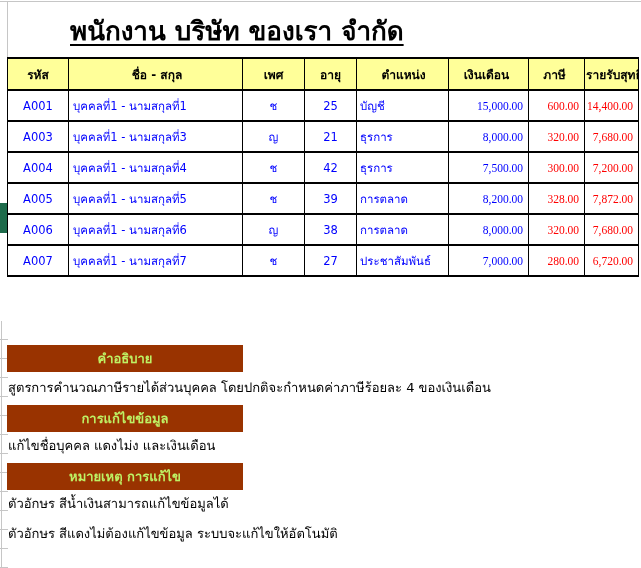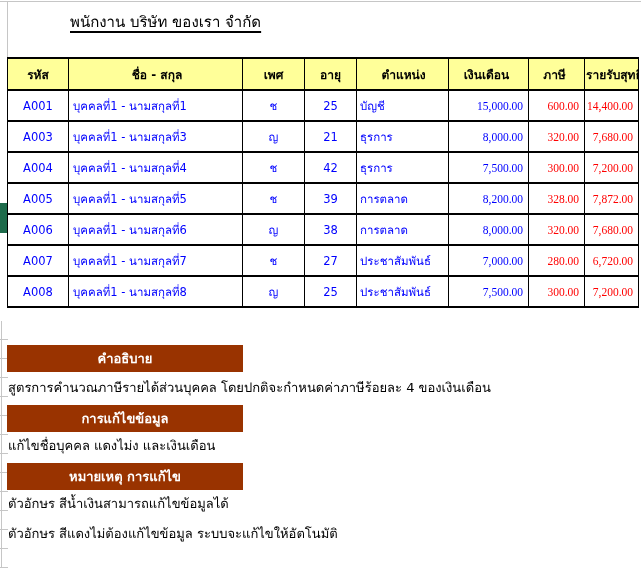--- a/index.html
+++ b/index.html
@@ -16,21 +16,21 @@
     position:absolute;left:0;top:321px;width:8px;height:247px;
     background:
       repeating-linear-gradient(to bottom, transparent 0, transparent 18px, #c6c6c6 18px, #c6c6c6 19px);
   }
   .grid-left-rail::before{
     content:"";position:absolute;left:1px;top:0;width:1px;height:100%;background:#c6c6c6;
   }
   
   .page-title{
     position:absolute;left:70px;top:10px;
-    font-size:15px;font-weight:normal;
+    font-size:26px;font-weight:bold;
     text-decoration:underline;text-decoration-thickness:2px;text-underline-offset:4px;
     white-space:nowrap;
   }
   
   table.emp{
     position:absolute;left:7px;top:57px;
     border-collapse:collapse;table-layout:fixed;width:631px;
   }
   table.emp th,table.emp td{
     border-left:1px solid #000;border-right:1px solid #000;
@@ -48,21 +48,21 @@
   .col-age{text-align:center;}
   .col-position{text-align:left;padding-left:3px;}
   .col-salary,.col-tax,.col-net{text-align:right;padding-right:5px;font-family:Liberation Serif, serif;}
   td.blue{color:#0000FF;}
   td.red{color:#FF0000;}
   
   .row-marker{position:absolute;left:0;top:203px;width:7px;height:30px;background:#1E6B4B;}
   
   .section-bar{
     position:absolute;left:7px;width:236px;height:27px;
-    background:#993300;color:#ffffff;font-weight:bold;font-size:13px;
+    background:#993300;color:#bef264;font-weight:bold;font-size:13px;
     display:flex;align-items:center;justify-content:center;white-space:nowrap;
   }
   .bar-1{top:345px;} .bar-2{top:405px;} .bar-3{top:463px;}
   .section-text{
     position:absolute;left:8px;font-size:13px;color:#000;white-space:nowrap;line-height:22px;
   }
   .text-1{top:377px;} .text-2{top:435px;} .text-3{top:493px;} .text-4{top:523px;}
 </style>
 </head>
 <body>
@@ -150,30 +150,20 @@
       <tr>
         <td class="col-code blue">A007</td>
         <td class="col-name blue">บุคคลที่1 - นามสกุลที่7</td>
         <td class="col-gender blue">ช</td>
         <td class="col-age blue">27</td>
         <td class="col-position blue">ประชาสัมพันธ์</td>
         <td class="col-salary blue">7,000.00</td>
         <td class="col-tax red">280.00</td>
         <td class="col-net red">6,720.00</td>
       </tr>
-      <tr>
-        <td class="col-code blue">A008</td>
-        <td class="col-name blue">บุคคลที่1 - นามสกุลที่8</td>
-        <td class="col-gender blue">ญ</td>
-        <td class="col-age blue">25</td>
-        <td class="col-position blue">ประชาสัมพันธ์</td>
-        <td class="col-salary blue">7,500.00</td>
-        <td class="col-tax red">300.00</td>
-        <td class="col-net red">7,200.00</td>
-      </tr>
     </tbody>
 </table>
 
 <div class="row-marker"></div>
 
 <div class="section-bar bar-1">คำอธิบาย</div>
 <div class="section-text text-1">สูตรการคำนวณภาษีรายได้ส่วนบุคคล โดยปกติจะกำหนดค่าภาษีร้อยละ 4 ของเงินเดือน</div>
 
 <div class="section-bar bar-2">การแก้ไขข้อมูล</div>
 <div class="section-text text-2">แก้ไขชื่อบุคคล แดงไม่ง และเงินเดือน</div>

